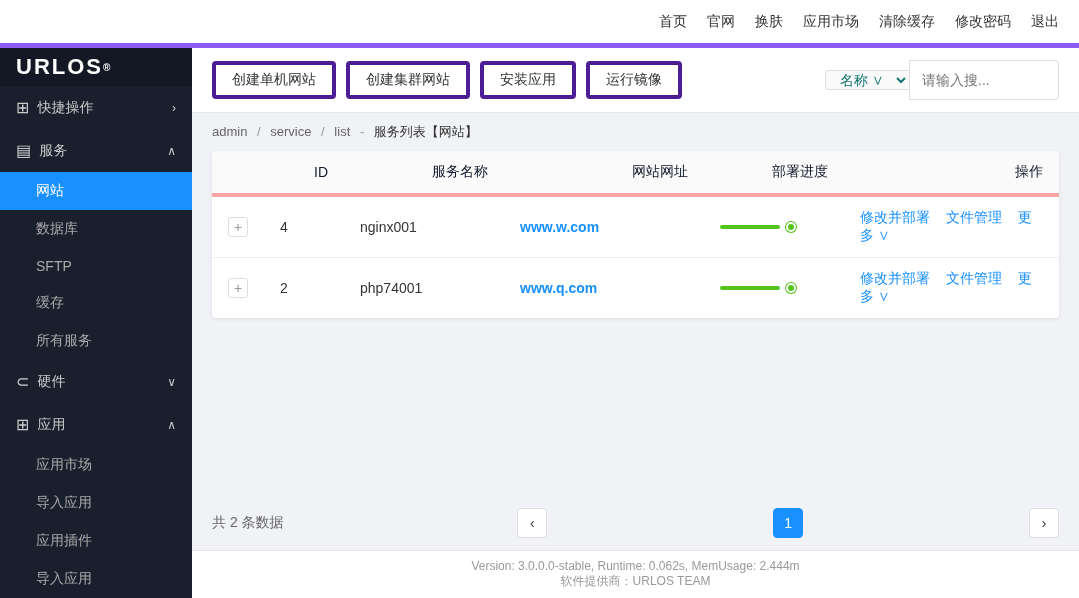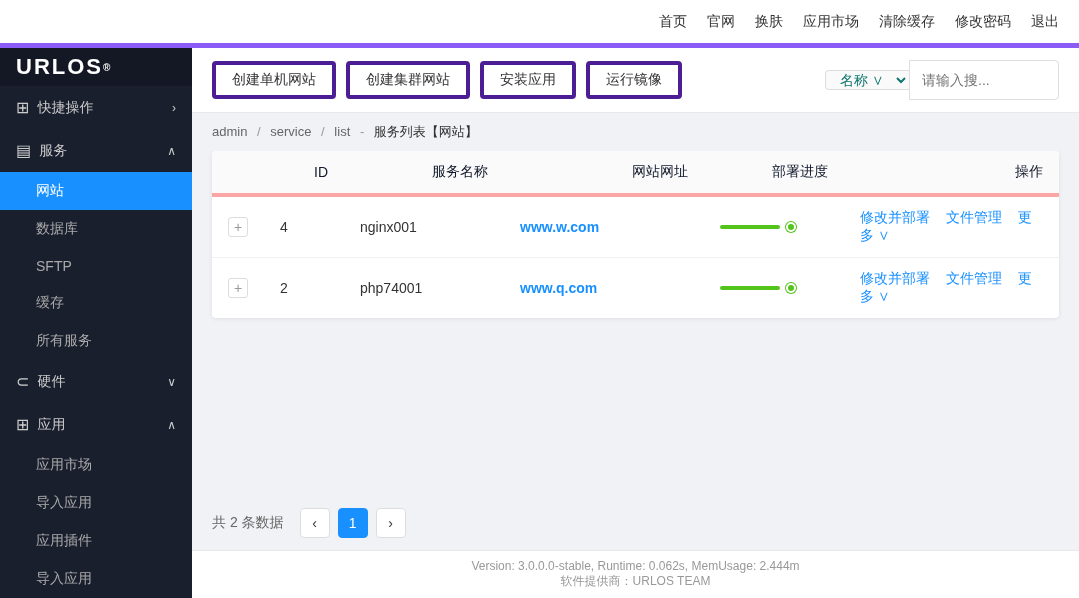--- a/index.html
+++ b/index.html
@@ -225,21 +225,21 @@
     .action-more {
       color: #1890ff;
       cursor: pointer;
     }
 
     
     .pagination-bar {
       padding: 12px 20px;
       display: flex;
       align-items: center;
-      justify-content: flex-start;
+      justify-content: space-between;
       gap: 8px;
       flex-shrink: 0;
     }
     .pagination-info { color: #666; font-size: 14px; margin-right: 8px; }
     .page-btn {
       width: 30px; height: 30px;
       border: 1px solid #ddd;
       border-radius: 4px;
       background: #fff;
       cursor: pointer;

